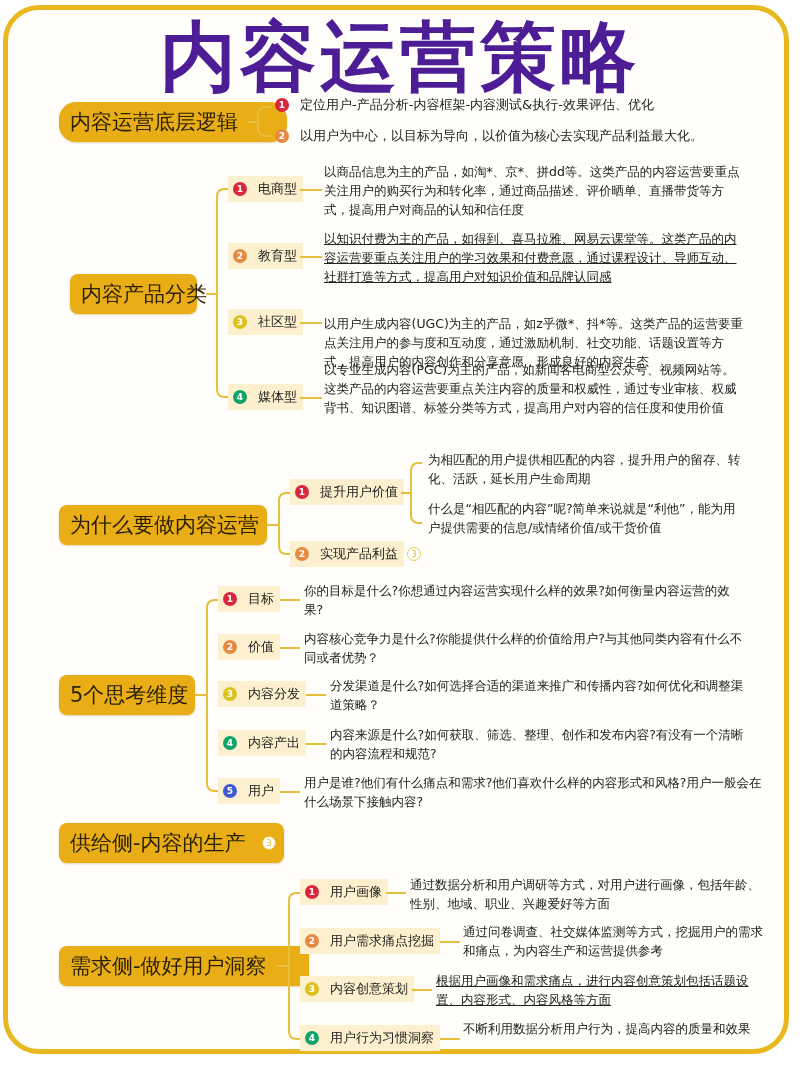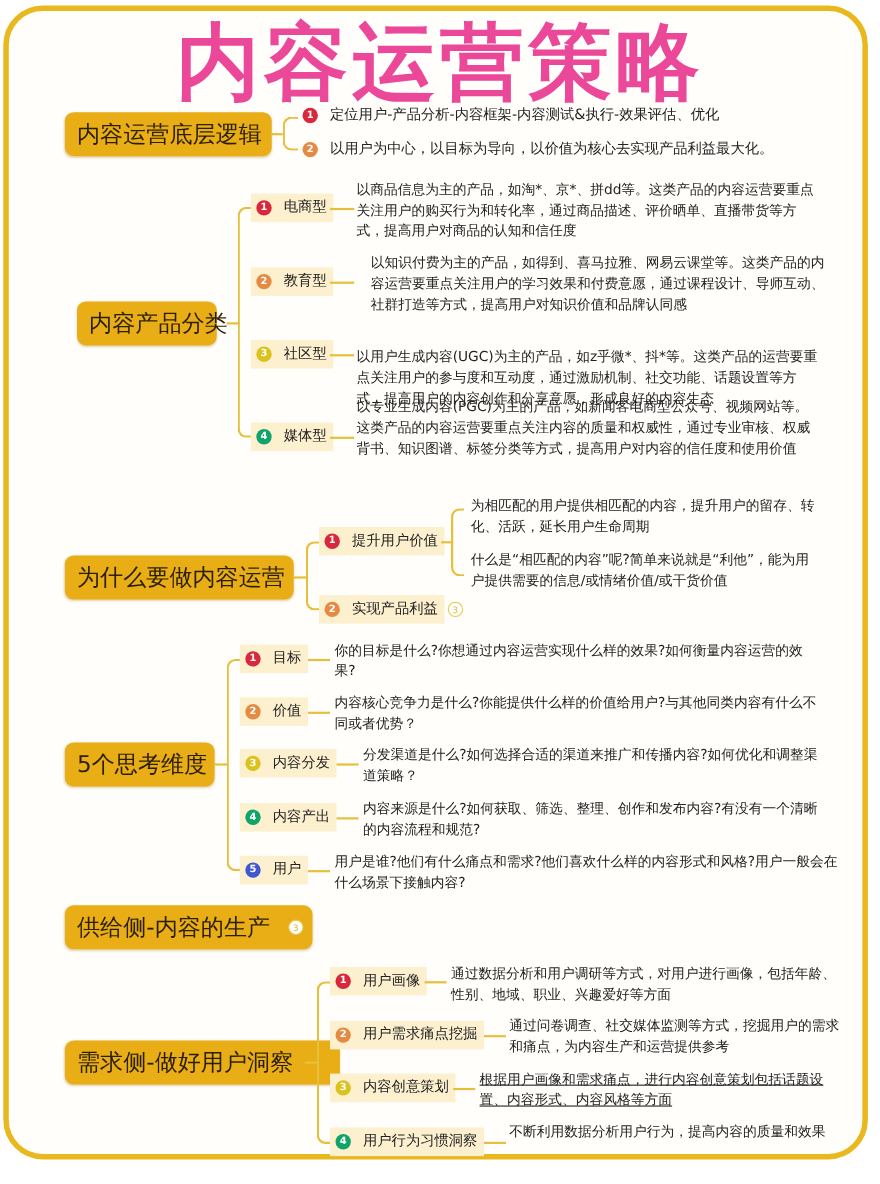--- a/index.html
+++ b/index.html
@@ -9,21 +9,21 @@
     font-family: "DejaVu Sans", "Liberation Sans", sans-serif;
     color: #222;
   }
   .frame {
     position: absolute; left: 3px; top: 5px; width: 786px; height: 1049px;
     border: 5px solid #e9b81e; border-radius: 36px; box-sizing: border-box;
     background: #fffefb;
   }
   .title {
     position: absolute; left: 0; top: 12px; width: 800px; text-align: center;
-    font-size: 76px; font-weight: bold; letter-spacing: 4px; color: #ec4899;
+    font-size: 76px; font-weight: bold; letter-spacing: 4px; color: #4c1d95;
     line-height: 90px;
   }
   .root {
     position: absolute; background: #e9ae15; border-radius: 8px;
     color: #2a1e05; font-size: 21px; line-height: 40px; height: 40px;
     padding: 0 11px; box-sizing: border-box; white-space: nowrap;
     box-shadow: 0 1px 2px rgba(160,110,0,0.3);
   }
   .node {
     position: absolute; background: #fdf0cf; height: 26px; line-height: 26px;
@@ -57,21 +57,21 @@
     position: absolute; font-size: 13px; line-height: 18px; display: flex; align-items: center;
   }
 </style>
 </head>
 <body>
 
 <div class="frame"></div>
 
 <div class="title">内容运营策略</div>
 
-<div class="root" style="left:59px;top:102px;width:188px;">内容运营底层逻辑</div>
+<div class="root" style="left:59px;top:102px;width:228px;border-radius:17px;">内容运营底层逻辑</div>
 <div class="ln" style="left:247px;top:121px;width:10px;height:2px;"></div>
 <div class="br" style="left:257px;top:106px;width:14px;height:31px;"></div>
 <div class="logic-item" style="left:275px;top:96px;">
   <span class="badge b1">1</span>
   <span>定位用户-产品分析-内容框架-内容测试&amp;执行-效果评估、优化</span>
 </div>
 <div class="logic-item" style="left:275px;top:127px;">
   <span class="badge b2">2</span>
   <span>以用户为中心，以目标为导向，以价值为核心去实现产品利益最大化。</span>
 </div>
@@ -85,21 +85,21 @@
   <span>电商型</span>
 </div>
 <div class="ln" style="left:300px;top:189px;width:22px;height:2px;"></div>
 <div class="desc" style="left:324px;top:162px;width:420px;">以商品信息为主的产品，如淘*、京*、拼dd等。这类产品的内容运营要重点关注用户的购买行为和转化率，通过商品描述、评价晒单、直播带货等方式，提高用户对商品的认知和信任度</div>
 
 <div class="node" style="left:228px;top:243px;">
   <span class="badge b2">2</span>
   <span>教育型</span>
 </div>
 <div class="ln" style="left:300px;top:256px;width:22px;height:2px;"></div>
-<div class="desc" style="left:337px;top:229px;width:420px;">以知识付费为主的产品，如得到、喜马拉雅、网易云课堂等。这类产品的内容运营要重点关注用户的学习效果和付费意愿，通过课程设计、导师互动、社群打造等方式，提高用户对知识价值和品牌认同感</div>
+<div class="desc" style="left:324px;top:229px;width:420px;text-decoration:underline;">以知识付费为主的产品，如得到、喜马拉雅、网易云课堂等。这类产品的内容运营要重点关注用户的学习效果和付费意愿，通过课程设计、导师互动、社群打造等方式，提高用户对知识价值和品牌认同感</div>
 
 <div class="node" style="left:228px;top:309px;">
   <span class="badge b3">3</span>
   <span>社区型</span>
 </div>
 <div class="ln" style="left:300px;top:322px;width:22px;height:2px;"></div>
 <div class="desc" style="left:324px;top:295px;width:420px;margin-top:19px;">以用户生成内容(UGC)为主的产品，如z乎微*、抖*等。这类产品的运营要重点关注用户的参与度和互动度，通过激励机制、社交功能、话题设置等方式，提高用户的内容创作和分享意愿，形成良好的内容生态</div>
 
 <div class="node" style="left:228px;top:384px;">
   <span class="badge b4">4</span>

